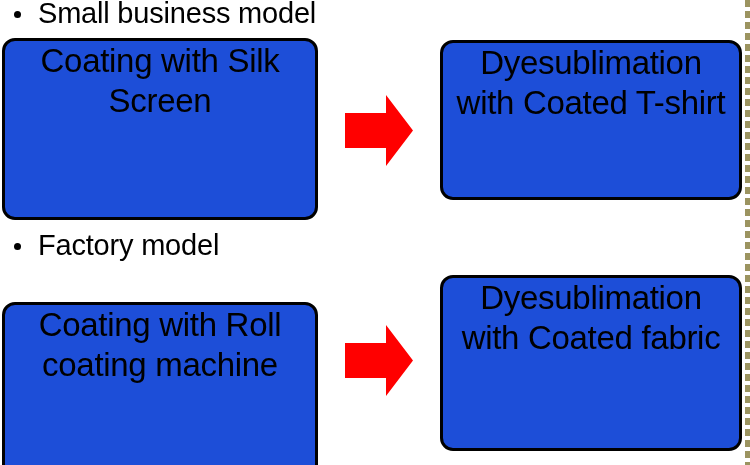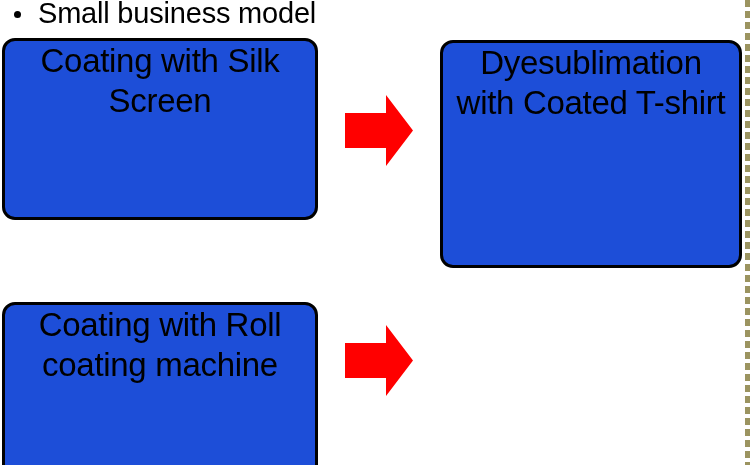--- a/index.html
+++ b/index.html
@@ -105,31 +105,38 @@
   <div class="proc-box" style="left:2px; top:38px; width:316px; height:182px;">
     <div class="proc-label">Coating with Silk Screen</div>
   </div>
 
   <div class="arrow" style="left:345px; top:95px; width:68px; height:71px;">
     <svg viewBox="0 0 68 71" preserveAspectRatio="none" aria-hidden="true">
       <polygon points="0,18 41,18 41,0 68,35.5 41,71 41,53 0,53" fill="#FF0000"></polygon>
     </svg>
   </div>
 
-  <div class="proc-box" style="left:440px; top:40px; width:302px; height:228px;">
+  <div class="proc-box" style="left:440px; top:40px; width:302px; height:160px;">
     <div class="proc-label">Dyesublimation with Coated T-shirt</div>
   </div>
 
+  <div class="bullet-line" style="left:14px; top:231px;">
+    <span class="bullet-dot"></span>
+    <span class="bullet-text">Factory model</span>
+  </div>
 
   <div class="proc-box" style="left:2px; top:276px; width:316px; height:176px;margin-top:26px;">
     <div class="proc-label">Coating with Roll coating machine</div>
   </div>
 
   <div class="arrow" style="left:345px; top:325px; width:68px; height:71px;">
     <svg viewBox="0 0 68 71" preserveAspectRatio="none" aria-hidden="true">
       <polygon points="0,18 41,18 41,0 68,35.5 41,71 41,53 0,53" fill="#FF0000"></polygon>
     </svg>
   </div>
 
+  <div class="proc-box" style="left:440px; top:275px; width:302px; height:176px;">
+    <div class="proc-label">Dyesublimation with Coated fabric</div>
+  </div>
 
   <div class="edge-artifact"></div>
 
 </div>
 
 </body></html>

